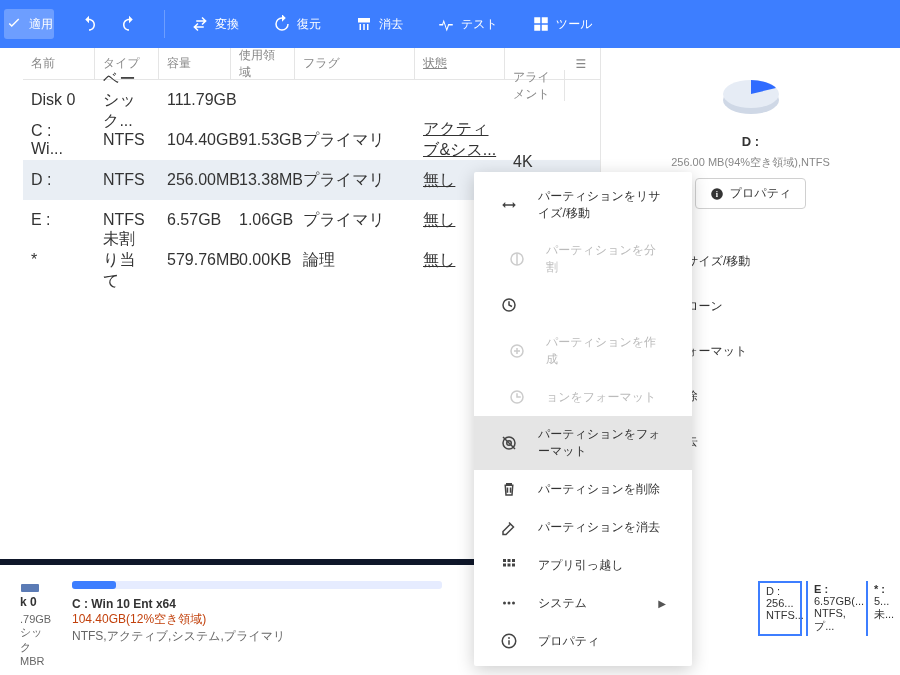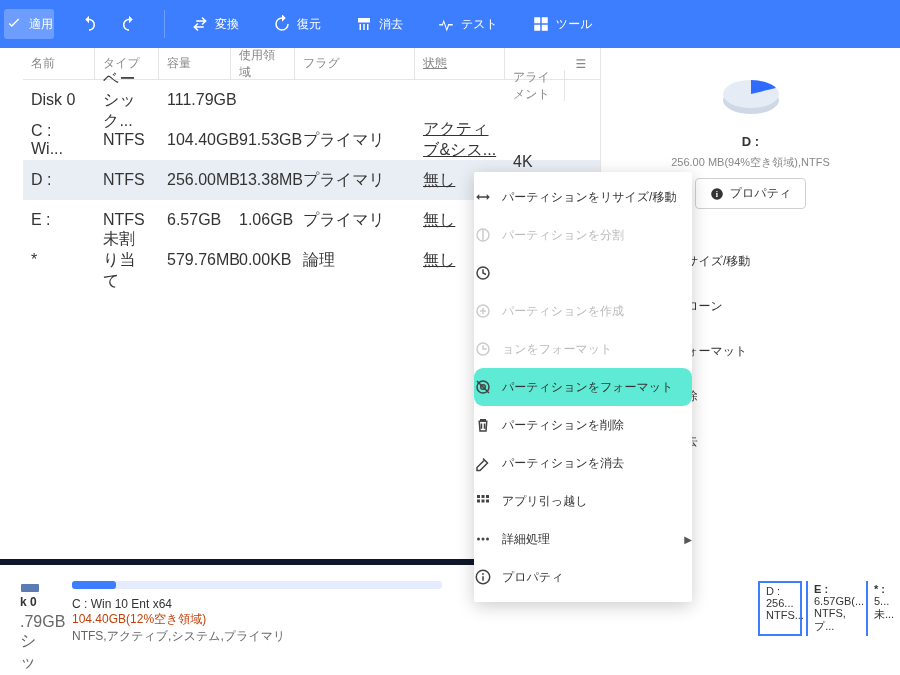--- a/index.html
+++ b/index.html
@@ -26,32 +26,32 @@
   .row { display:flex; height:40px; align-items:center; font-size:16px; }
   .row.selected { background:#e9eef4; }
   .right { width:300px; border-left:1px solid #e5e5e5; padding:16px 16px 0; text-align:center; }
   .pie { width:70px; height:50px; margin: 8px auto 12px; position:relative; }
   .prop-btn { display:inline-flex; align-items:center; gap:6px; border:1px solid #d0d0d0; border-radius:4px; padding:6px 14px; font-size:12px; cursor:pointer; margin-top:8px;}
   .side-links { margin-top:30px; text-align:left; padding-left:20px; }
   .side-links div { padding:14px 0; font-size:12px; color:#333;}
   .bottom { height:110px; display:flex; align-items:flex-start; padding:8px 0 0; gap:0; }
   .disk-block { padding:8px 20px; }
   .disk-block .title { font-weight:bold; margin-bottom:4px; }
-  .disk-block .sub  { color:#666; font-size:16px; }
+  .disk-block .sub  { color:#666; font-size:11px; }
   .bar-wrap { flex:1; padding-top:8px;}
   .usebar { height:8px; background:#e6ecff; border-radius:3px; position:relative; margin-bottom:8px; width:370px;}
   .usebar .fill { position:absolute; left:0; top:0; bottom:0; width:12%; background:#3d7eff; border-radius:3px;}
   .mini { display:flex; gap:4px; margin-top:4px;}
   .mini-col { border-left:2px solid #3d7eff; padding:2px 6px; font-size:11px; width:56px;}
   .mini-col .t{font-weight:bold;}
   .mini-d { border:2px solid #3d7eff; padding:2px 6px; font-size:11px; width:44px;}
   .ctx { position:absolute; left:474px; top:172px; width:218px; background:#fff; box-shadow:0 4px 18px rgba(0,0,0,0.2); border-radius:2px; z-index:50; padding:6px 0;}
-  .ctx-item { display:flex; align-items:center; gap:10px; padding:10px 0; font-size:12px; color:#333; cursor:pointer;}
-  .ctx-item.disabled { color:#bbb; cursor:default;}
-  .ctx-item.hover { background:#5eead4;border-radius:9px;}
+  .ctx-item { display:flex; align-items:center; gap:20px; padding:10px 26px; font-size:12px; color:#333; cursor:pointer;}
+  .ctx-item.disabled { color:#bbb; cursor:default;margin-left:8px;}
+  .ctx-item.hover { background:#e5e5e5;}
   .ctx-icon { width:18px; height:18px; display:flex; align-items:center; justify-content:center;}
   .ctx-arrow { margin-left:auto; font-size:10px; color:#555;}
   svg { display:block; }
 </style>
 </head>
 <body>
 
 <div class="toolbar">
   <div class="tb-btn tb-apply">
     <span class="tb-icon">
@@ -215,21 +215,21 @@
         <rect x="1" y="3" width="18" height="8" rx="1" fill="#5b7bb5"></rect>
       </svg>
     <div class="title">k 0</div>
     <div class="sub">.79GB</div>
     <div class="sub">シック MBR</div>
   </div>
   <div class="bar-wrap">
     <div class="usebar">
         <div class="fill"></div>
       </div>
-    <div class="title" style="font-weight:normal;">C : Win 10 Ent x64</div>
+    <div class="title" style="font-weight:bold;">C : Win 10 Ent x64</div>
     <div class="sub" style="color:#c2410c;">104.40GB(12%空き領域)</div>
     <div class="sub" style="color:#666;">NTFS,アクティブ,システム,プライマリ</div>
   </div>
   <div class="mini" style="padding-top:4px;">
     <div class="mini-d">
       <div class="t">D :</div>
       <div>256...</div>
       <div>NTFS...</div>
     </div>
     <div class="mini-col">
@@ -324,21 +324,21 @@
       <span>アプリ引っ越し</span>
     </div>
   <div class="ctx-item">
       <span class="ctx-icon">
         <svg width="18" height="18" viewBox="0 0 24 24">
           <circle cx="6" cy="12" r="2" fill="#444"></circle>
           <circle cx="12" cy="12" r="2" fill="#444"></circle>
           <circle cx="18" cy="12" r="2" fill="#444"></circle>
         </svg>
       </span>
-      <span>詳細処理</span>
+      <span>システム</span>
       <span class="ctx-arrow">▶</span>
     </div>
   <div class="ctx-item">
       <span class="ctx-icon">
         <svg width="18" height="18" viewBox="0 0 24 24">
           <circle cx="12" cy="12" r="9" fill="none" stroke="#444" stroke-width="2"></circle>
           <circle cx="12" cy="8" r="1.2" fill="#444"></circle>
           <rect x="11" y="11" width="2" height="6" fill="#444"></rect>
         </svg>
       </span>

